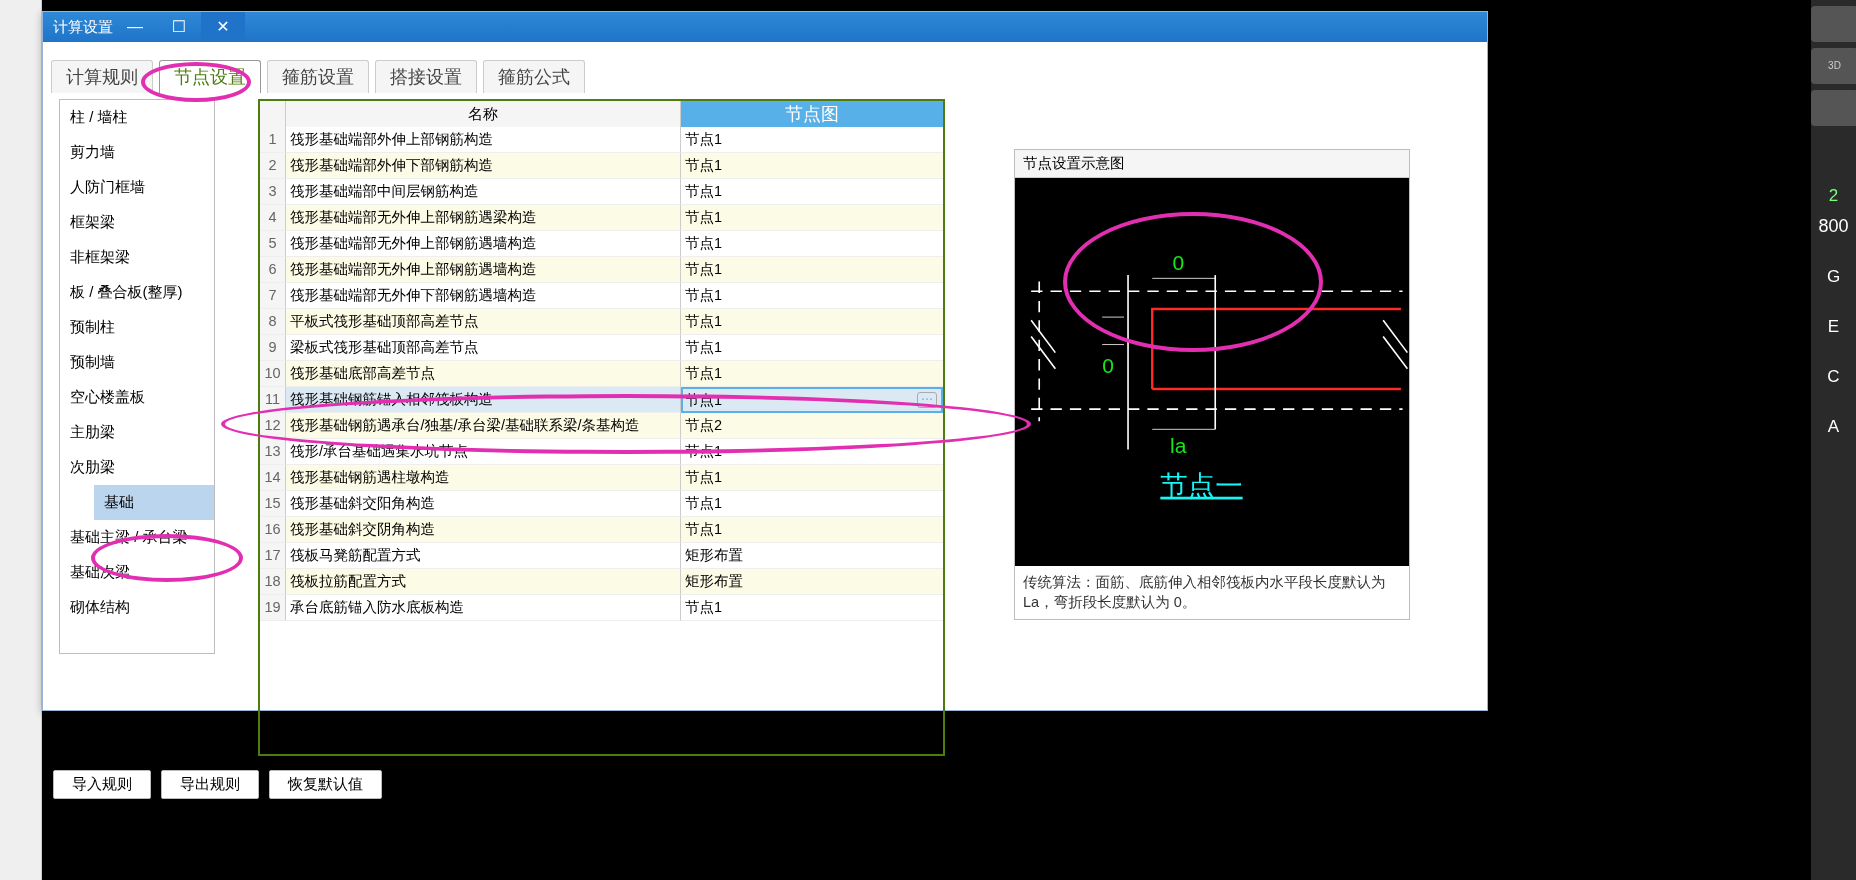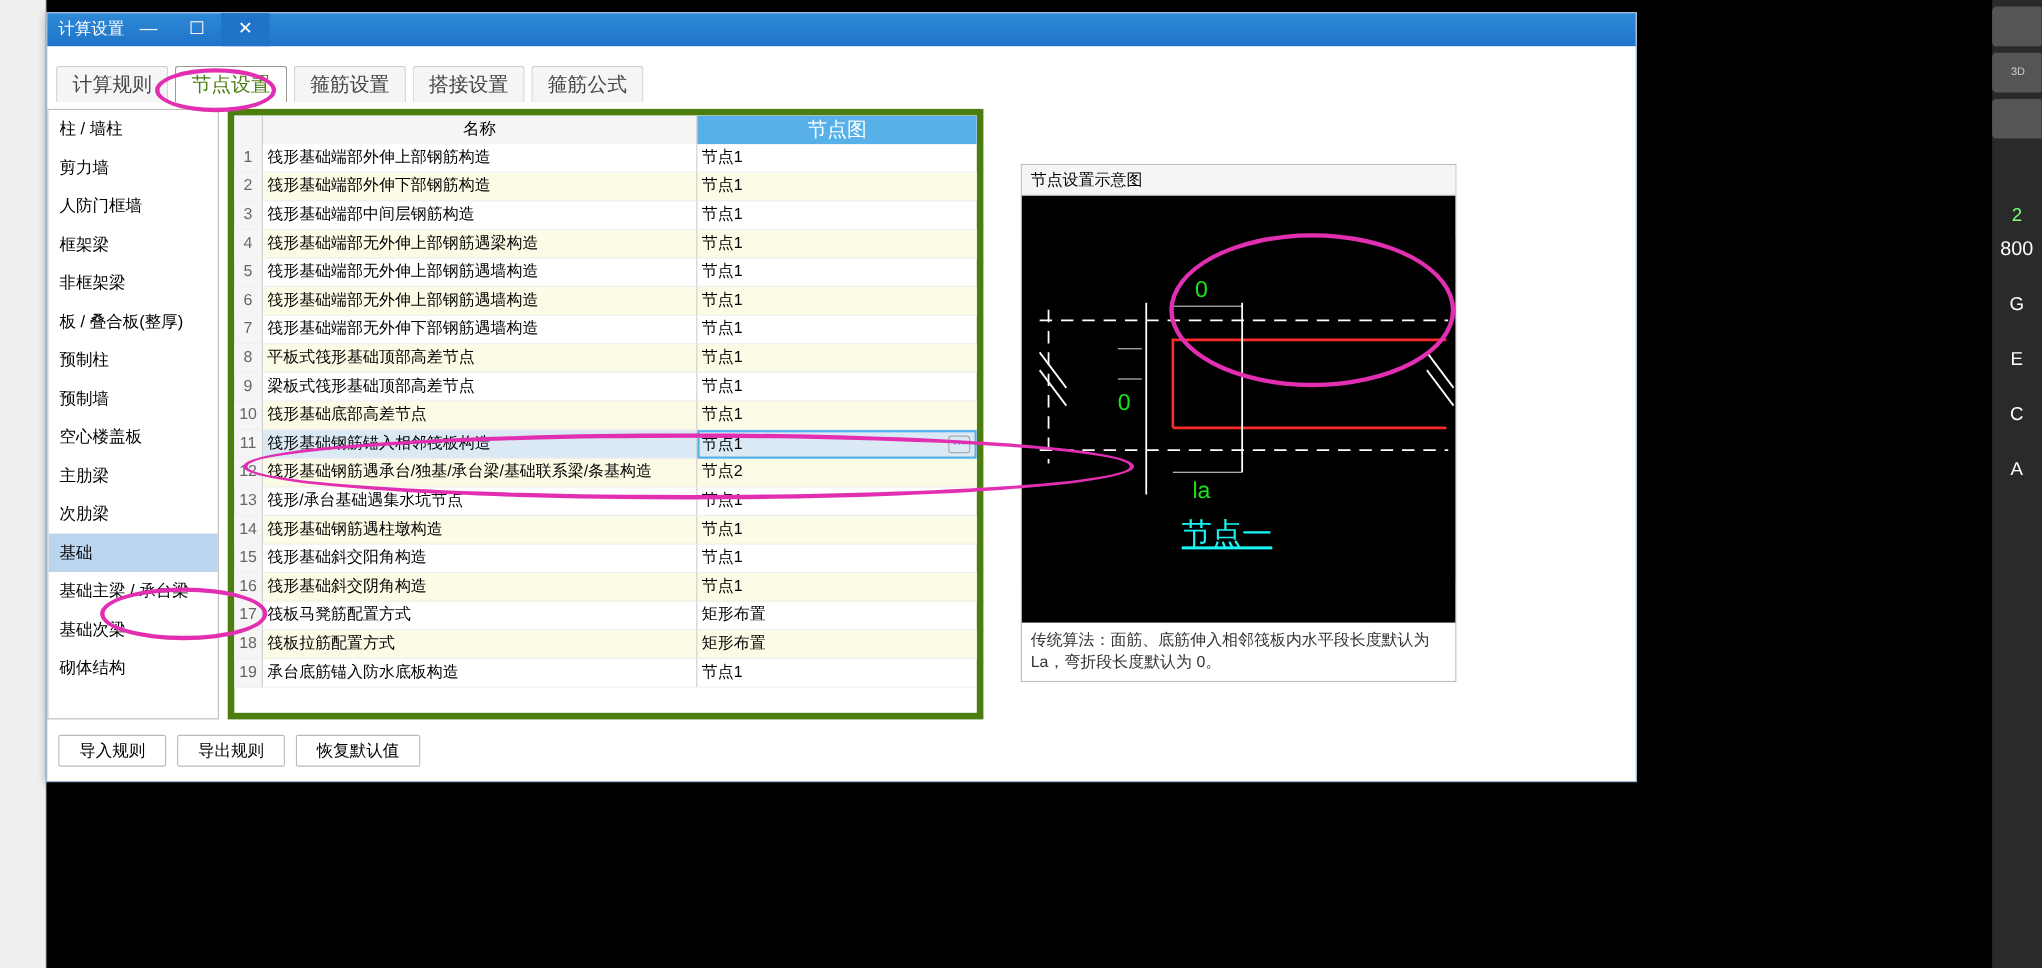--- a/index.html
+++ b/index.html
@@ -23,29 +23,29 @@
   display:flex; justify-content:flex-start; align-items:center;
 }
 .titlebar .ctrls { display:flex; }
 .titlebar .ctrls span { width:44px; text-align:center; cursor:pointer; font-size:16px; }
 .titlebar .ctrls span:last-child { background:#1f74c9; }
 
 .tabs { margin:18px 8px 6px; display:flex; gap:6px; }
 .tab { padding:4px 14px; font-size:18px; color:#444; border:1px solid #ccc; border-radius:3px 3px 0 0; border-bottom:none; background:#f5f5f5; cursor:pointer; }
 .tab.active { color:#4d7c0f; border-color:#999; background:#fff; position:relative; }
 
-.content { display:flex; padding:0 0; }
+.content { display:flex; padding:0 16px;gap:35px; }
 .sidebar {
   width:156px; border:1px solid #bdbdbd; background:#fff;
   height:555px; overflow-y:auto; font-size:15px;
 }
 .side-item { padding:8px 10px; cursor:pointer; white-space:nowrap; }
-.side-item.active { background:#bcd5ee; }
-
-.tablewrap { flex:0 0 687px; margin-left:8px; border:6px solid #4d7c0f; height:555px; overflow:hidden; }
+.side-item.active { background:#bcd5ee;margin-left:34px; }
+
+.tablewrap { flex:0 0 687px; margin-left:8px; border:2px solid #4d7c0f; height:657px; overflow:hidden; }
 .hdr { display:flex; background:#f5f5f5; }
 .hdr .h1 { width:26px; border-right:1px solid #ccc; height:26px; }
 .hdr .h2 { flex:0 0 395px; border-right:1px solid #ccc; text-align:center; font-size:15px; line-height:26px; }
 .hdr .h3 { flex:1; background:#58b0e8; color:#fff; text-align:center; font-size:18px; line-height:26px; }
 .row { display:flex; height:26px; line-height:25px; font-size:14.5px; }
 .row:nth-child(even){ background:#fcfbe5; }
 .row.sel { background:#dbe9f4; }
 .row .c0 { width:26px; text-align:center; border-right:1px solid #ccc; border-bottom:1px solid #eee; color:#666; background:#f5f5f5;}
 .row .c1 { flex:0 0 395px; padding-left:4px; border-right:1px solid #ccc; border-bottom:1px solid #eee; overflow:hidden; }
 .row .c2 { flex:1; padding-left:4px; border-bottom:1px solid #eee; display:flex; align-items:center; }

